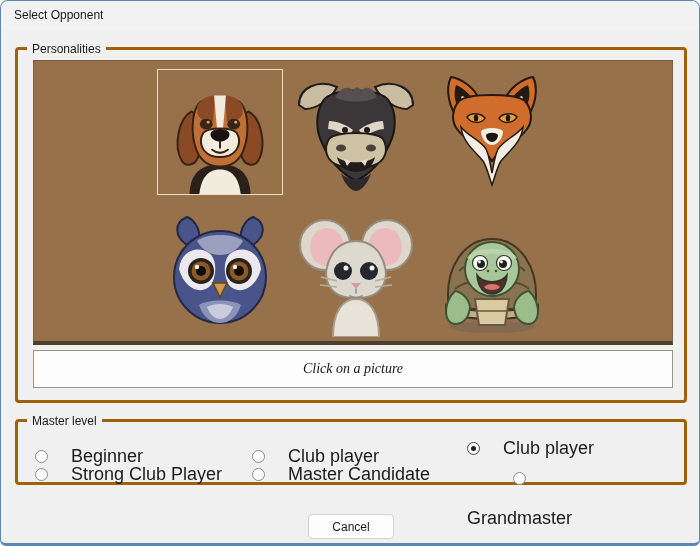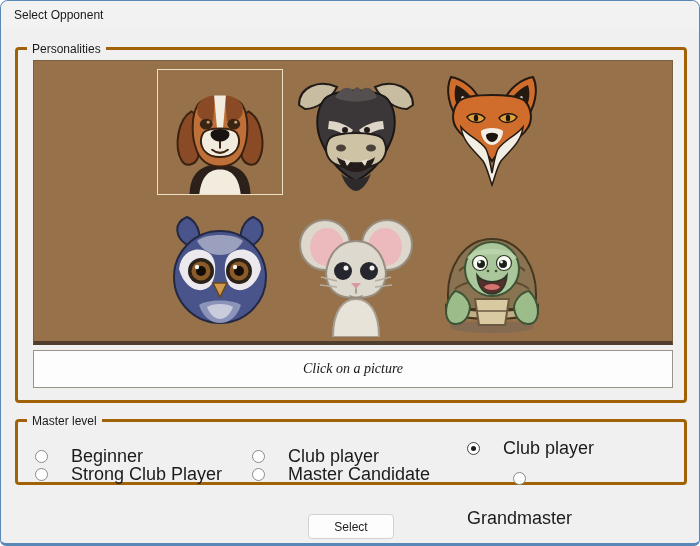--- a/index.html
+++ b/index.html
@@ -223,15 +223,15 @@
     <div class="radio-item checked" style="left:449px; top:18px;">
       <span class="radio-circle"></span>
       <span>Club player</span>
     </div>
     <div class="radio-item" style="left:449px; top:50px;flex-direction:column;">
       <span class="radio-circle"></span>
       <span>Grandmaster</span>
     </div>
   </div>
 
-  <button class="cancel-btn">Select</button>
+  <button class="cancel-btn">Cancel</button>
 
 </div>
 
 </body></html>

